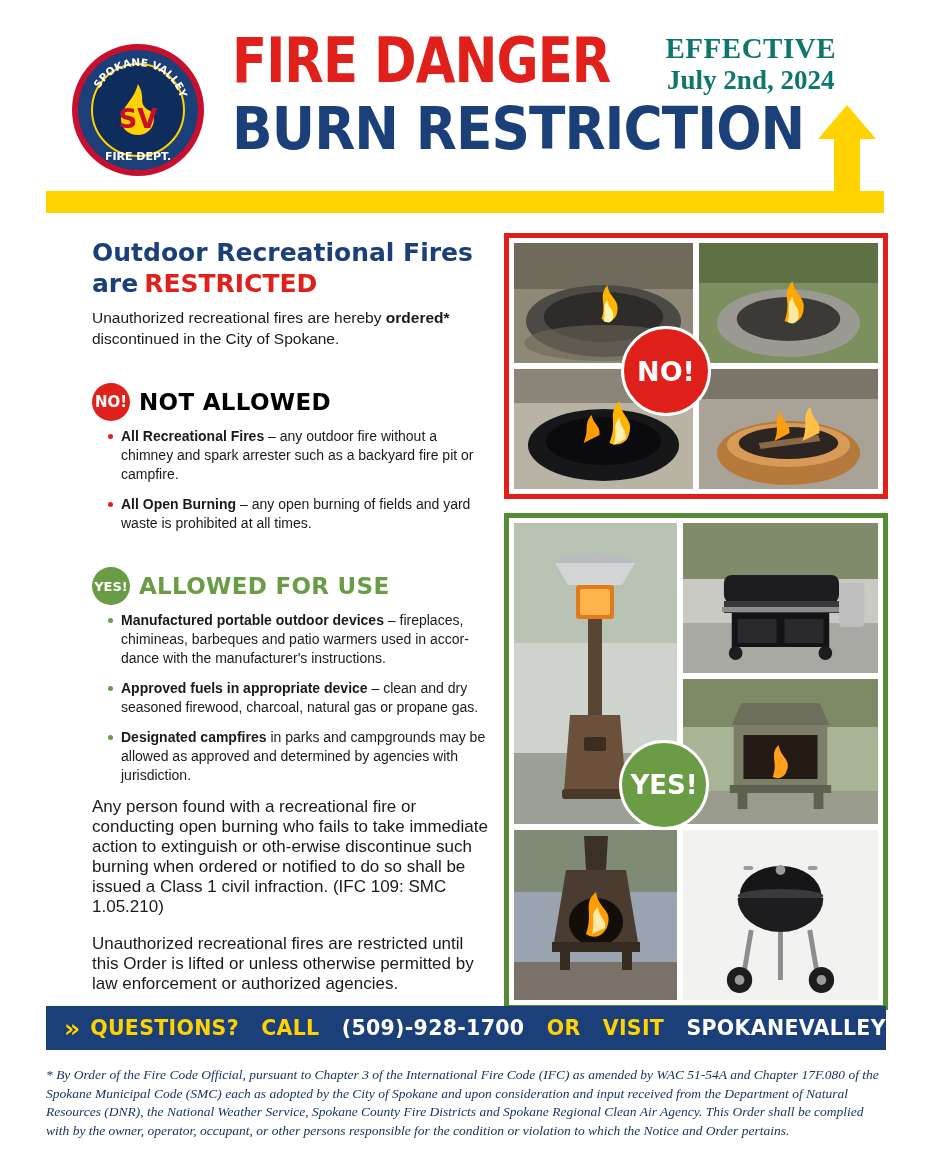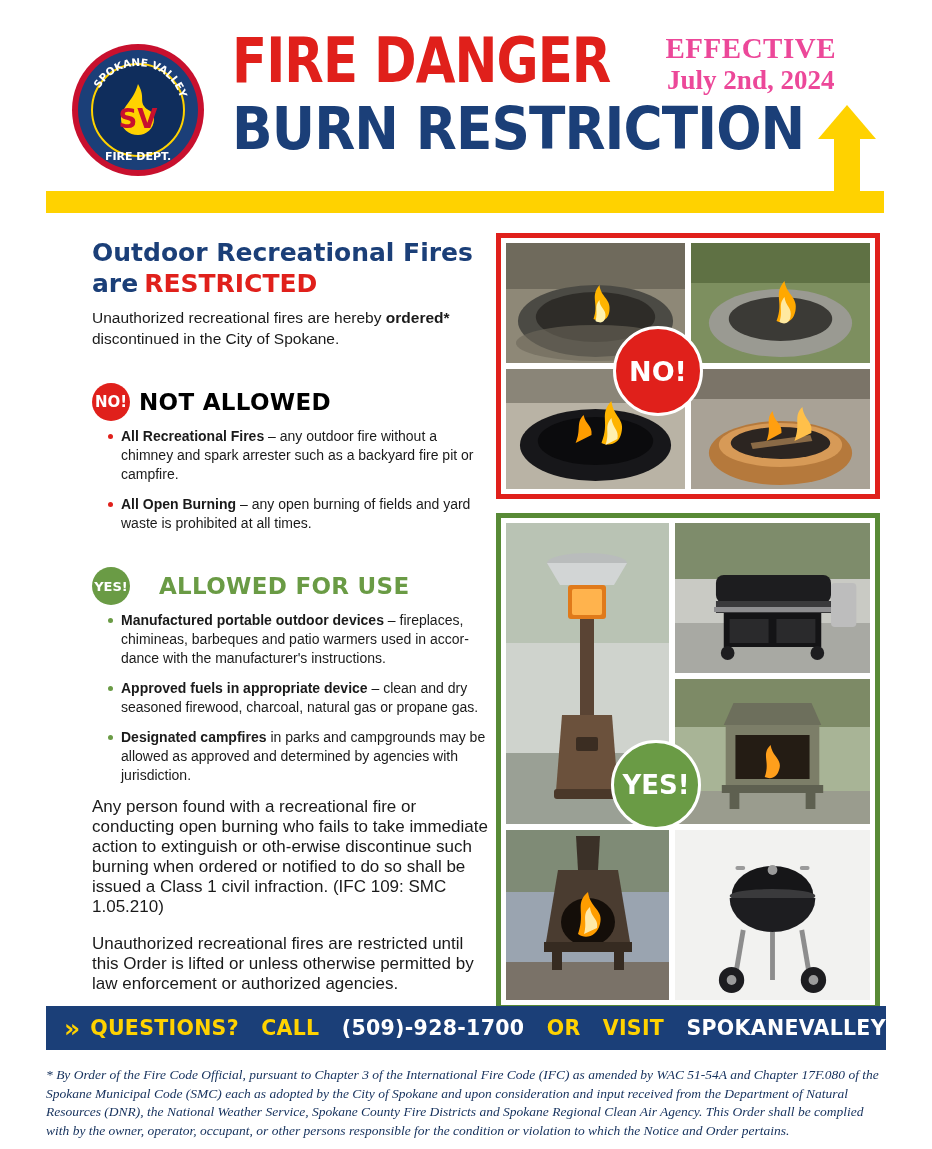--- a/index.html
+++ b/index.html
@@ -68,21 +68,21 @@
     transform-origin: left center;
     white-space: nowrap;
     margin-top: 4px;
   }
 
   .effective {
     position: absolute;
     right: 96px;
     top: 32px;
     text-align: center;
-    color: #ec4899;
+    color: #0f766e;
     font-family: "Liberation Serif", serif;
     font-weight: bold;
   }
   .effective .eff-label {
     font-size: 29px;
     letter-spacing: 0.5px;
     line-height: 32px;
   }
   .effective .eff-date {
     font-size: 27px;
@@ -115,21 +115,21 @@
     border-left: 29px solid transparent;
     border-right: 29px solid transparent;
     border-bottom: 34px solid #ffd200;
   }
 
   
   .content {
     position: relative;
     padding: 0 40px;
     display: flex;
-    gap: 0;
+    gap: 8px;
   }
   .left-col {
     width: 450px;
     padding-left: 52px;
     box-sizing: border-box;
   }
   .right-col {
     width: 390px;
     padding-left: 6px;
     box-sizing: border-box;
@@ -178,21 +178,21 @@
   }
   .badge.no { background: #e0201b; font-size: 15px; }
   .badge.yes { background: #6a9b45; font-size: 13px; }
   .badge-title {
     font-family: "DejaVu Sans", sans-serif;
     font-weight: bold;
     font-size: 23px;
     letter-spacing: 0.3px;
   }
   .badge-title.red { color: #000000; }
-  .badge-title.green { color: #6a9b45; margin-left: 20px; }
+  .badge-title.green { color: #6a9b45; }
 
   ul.rules {
     list-style: none;
     margin: 4px 0 0 0;
     padding: 0 0 0 16px;
   }
   ul.rules li {
     position: relative;
     font-size: 14px;
     line-height: 19px;

